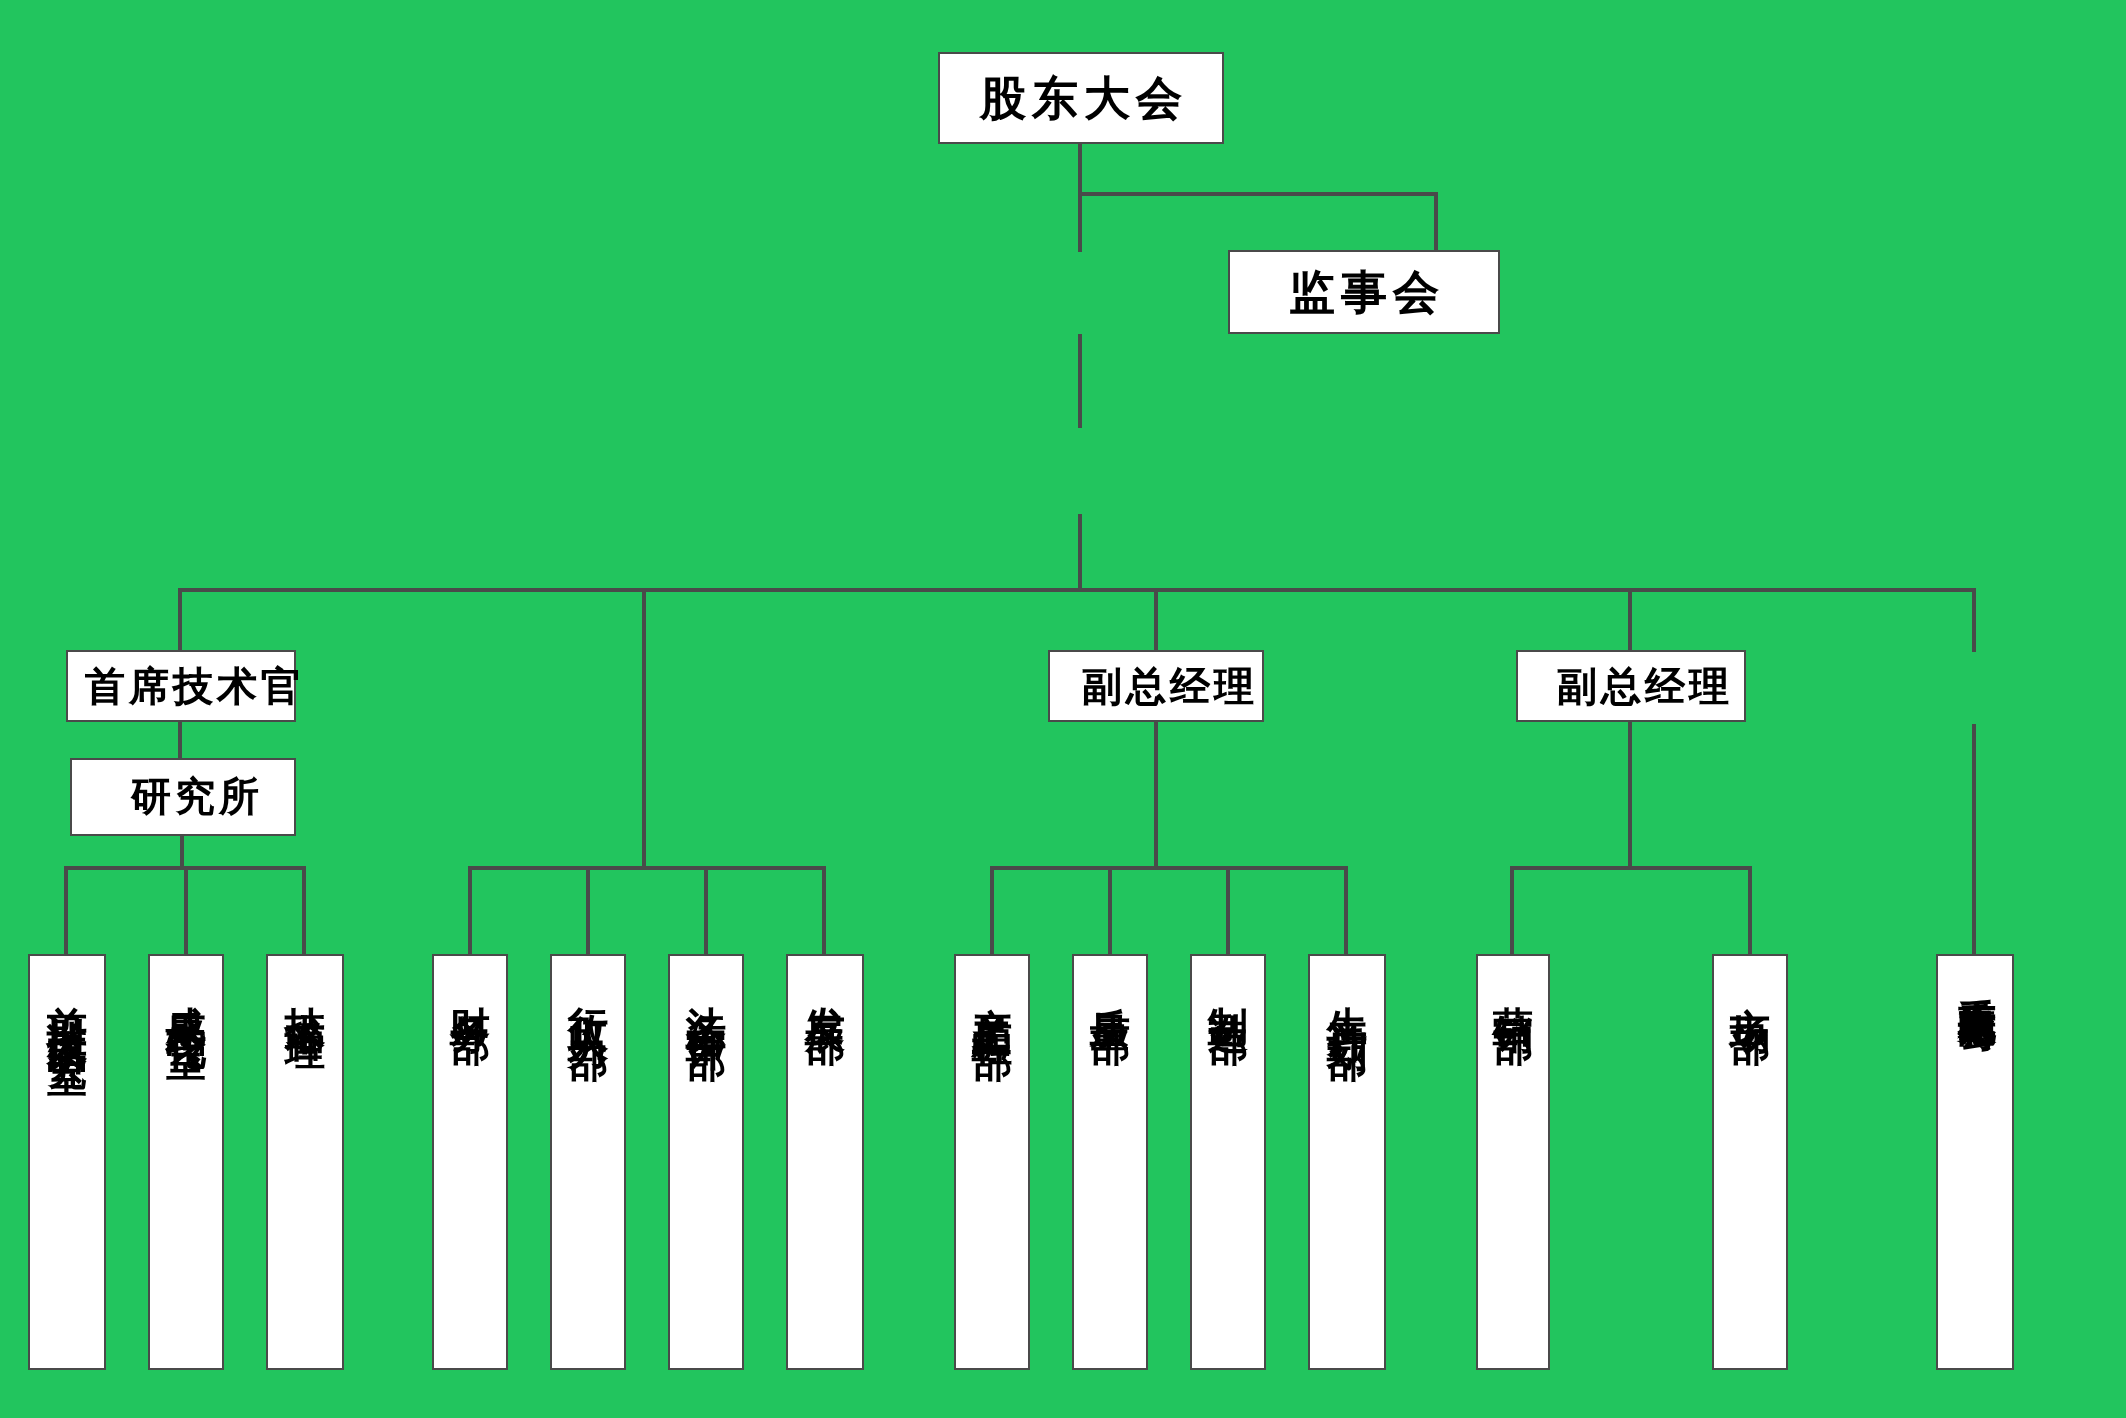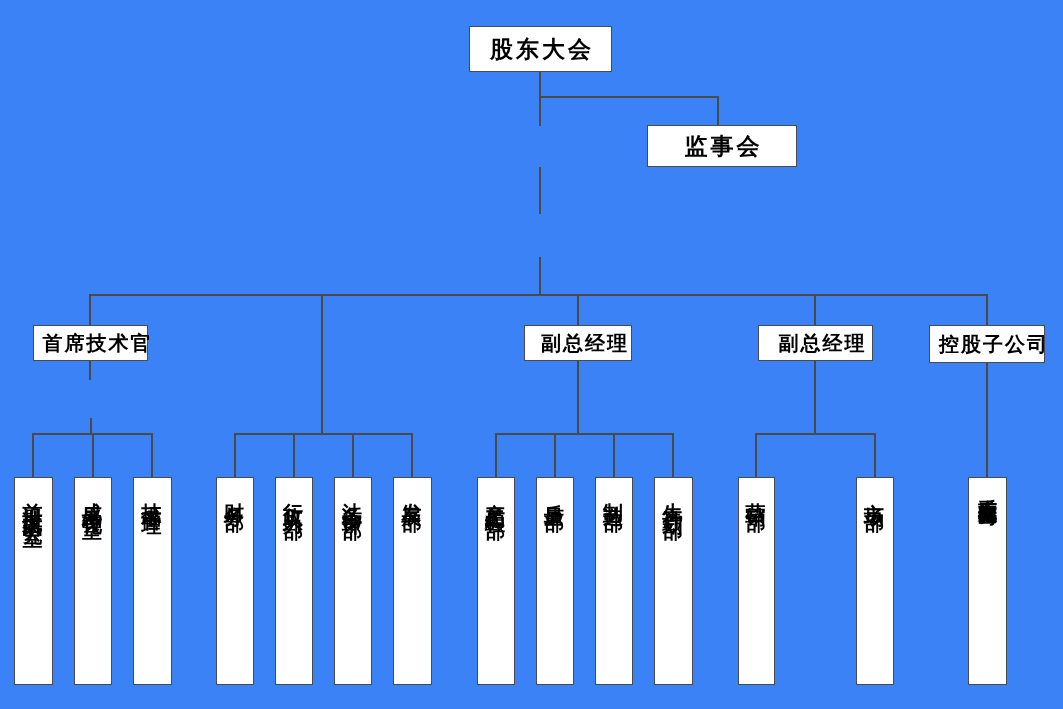--- a/index.html
+++ b/index.html
@@ -1,17 +1,17 @@
 <!DOCTYPE html>
 <html><head>
 <meta charset="utf-8">
 <style>
   html,body{margin:0;padding:0;background:#ffffff;}
   .canvas{
-    position:relative;width:1063px;height:709px;background:#3b82f6;overflow:hidden;
+    position:relative;width:1063px;height:709px;background:#22c55e;overflow:hidden;
     font-family:"Liberation Sans", sans-serif;color:#000;
   }
   .box{
     position:absolute;box-sizing:border-box;background:#fff;
     border:1.5px solid #4a4a4a;display:flex;align-items:center;justify-content:center;
     font-weight:bold;color:#000;white-space:nowrap;
   }
   .lvl-top{font-size:23px;letter-spacing:3px;padding-left:3px;}
   .lvl-mid{font-size:20px;letter-spacing:2px;padding-left:14px;}
   .vbox{align-items:flex-start;}
@@ -62,41 +62,41 @@
   <div class="hline" style="left:755px;top:433px;width:121px"></div>
   <div class="vline" style="left:755px;top:433px;height:45px"></div>
   <div class="vline" style="left:874px;top:433px;height:45px"></div>
   <div class="vline" style="left:986px;top:362px;height:116px"></div>
 
   <div class="box lvl-top" style="left:469px;top:26px;width:143px;height:46px">
     <span>股东大会</span>
   </div>
 
 
-  <div class="box lvl-top" style="left:647px;top:125px;width:150px;height:42px">
+  <div class="box lvl-top" style="left:614px;top:125px;width:136px;height:42px">
     <span>监事会</span>
   </div>
 
 
   <div class="box lvl-mid" style="left:33px;top:325px;width:115px;height:36px">
     <span>首席技术官</span>
   </div>
 
   <div class="box lvl-mid" style="left:524px;top:325px;width:108px;height:36px">
     <span>副总经理</span>
   </div>
 
   <div class="box lvl-mid" style="left:758px;top:325px;width:115px;height:36px">
     <span>副总经理</span>
   </div>
 
-  <div class="box lvl-mid" style="left:929px;top:325px;width:116px;height:38px">
-    <span>控股子公司</span>
+
+  <div class="box lvl-mid" style="left:35px;top:379px;width:113px;height:39px">
+    <span>研究所</span>
   </div>
-
 
   <div class="box vbox" style="left:14px;top:477px;width:39px;height:208px">
     <span class="vtext">前沿技术研究室</span>
   </div>
 
   <div class="box vbox" style="left:74px;top:477px;width:38px;height:208px">
     <span class="vtext">成果转化室</span>
   </div>
 
   <div class="box vbox" style="left:133px;top:477px;width:39px;height:208px">

